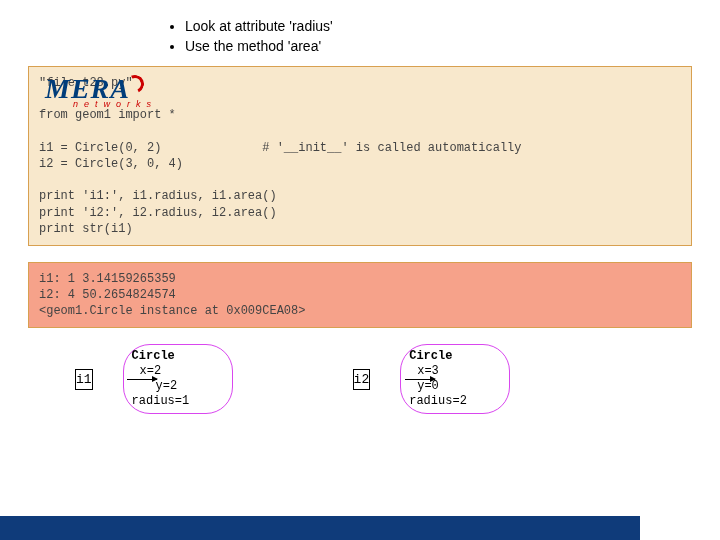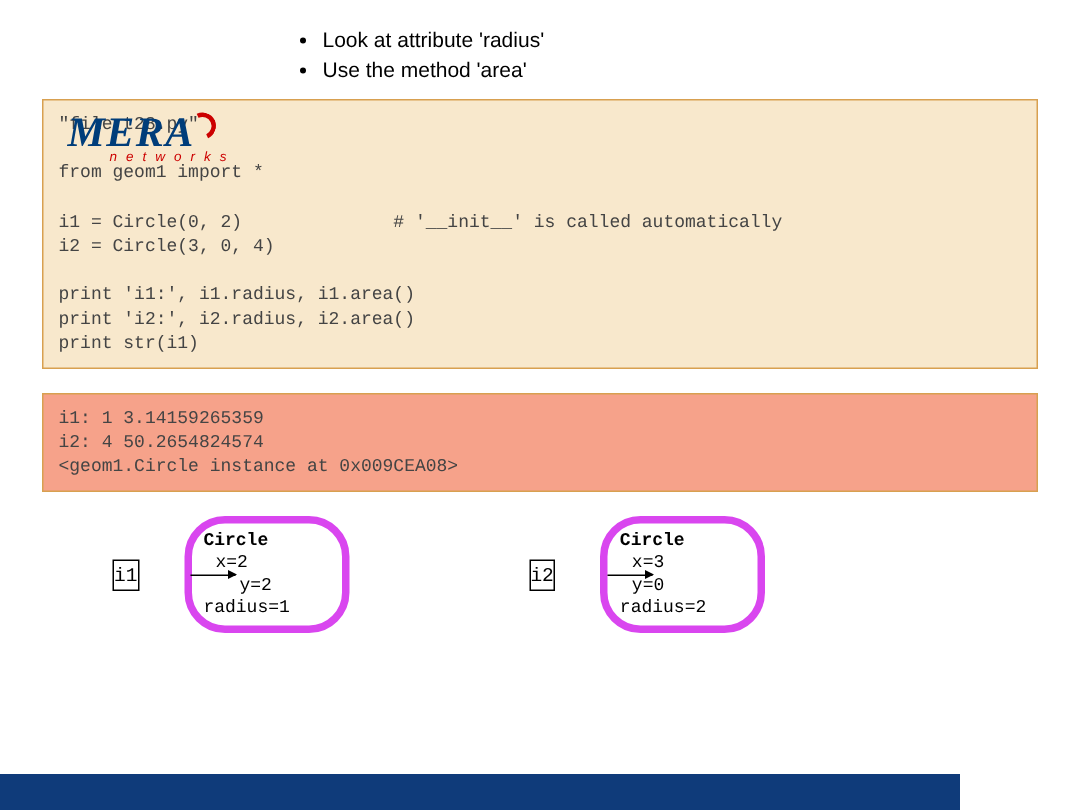--- a/index.html
+++ b/index.html
@@ -5,28 +5,28 @@
   * { box-sizing: border-box; margin: 0; padding: 0; }
   body { width: 720px; height: 540px; font-family: Arial, sans-serif; background: #fff; position: relative; overflow: hidden; }
   .slide { width: 100%; height: 100%; position: relative; }
   .logo { position: absolute; top: 55px; left: 45px; width: 140px; }
   .logo-mera { font-family: "Times New Roman", serif; font-size: 28px; font-weight: bold; color: #003d7a; letter-spacing: 1px; font-style: italic; }
   .logo-arc { display: inline-block; width: 18px; height: 18px; border: 3px solid #c00; border-radius: 50%; border-left-color: transparent; border-bottom-color: transparent; transform: rotate(20deg); vertical-align: top; margin-left: -4px; margin-top: 2px; }
   .logo-sub { font-size: 9px; letter-spacing: 6px; color: #c00; margin-left: 28px; margin-top: -6px; font-style: italic; }
   .title { text-align: center; font-size: 26px; color: #555; margin-top: 30px; font-weight: normal; }
   .bullets { margin: 18px 0 12px 185px; font-size: 14px; color: #000; }
   .bullets li { margin-bottom: 4px; }
-  .bullets ul { margin-left: 30px; margin-top: 4px; list-style: disc; }
+  .bullets ul { margin-top: 4px; list-style: disc; }
   .codeblock { margin: 0 28px; padding: 8px 10px; font-family: "Courier New", monospace; font-size: 12px; line-height: 1.35; white-space: pre-wrap; border: 1px solid #d8a050; }
   .code1 { background: #f8e8cc; color: #444; }
   .code2 { background: #f6a28a; color: #444; margin-top: 16px; }
   .diagram-row { display: flex; gap: 120px; margin: 16px 0 0 75px; align-items: center; }
   .diagram { display: flex; align-items: center; gap: 30px; position: relative; }
   .varbox { border: 1px solid #000; padding: 2px 0; font-family: "Courier New", monospace; font-size: 13px; background: #fff; }
-  .circleobj { border: 5px solid #d946ef; border-radius: 27px; padding: 4px 12px 4px 8px; font-family: "Courier New", monospace; font-size: 12px; line-height: 1.25; background: #fff; min-width: 110px; }
+  .circleobj { border: 1px solid #d946ef; border-radius: 27px; padding: 4px 12px 4px 8px; font-family: "Courier New", monospace; font-size: 12px; line-height: 1.25; background: #fff; min-width: 110px; }
   .circleobj .head { font-weight: bold; }
   .arrow { position: absolute; left: 52px; top: 50%; width: 30px; height: 1px; background: #000; }
   .arrow::after { content: ""; position: absolute; right: -1px; top: -3px; border-left: 6px solid #000; border-top: 3.5px solid transparent; border-bottom: 3.5px solid transparent; }
   .footer-bar { position: absolute; bottom: 0; left: 0; width: 640px; height: 42px; background: #0f3b7a; }
 </style>
 </head>
 <body>
 <div class="slide">
 
 <div class="logo">

